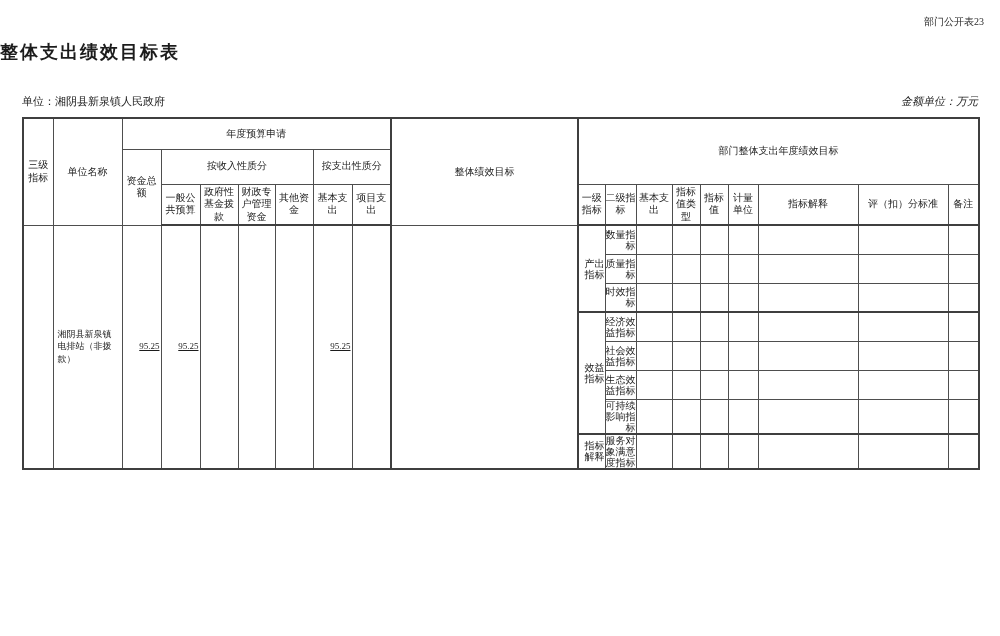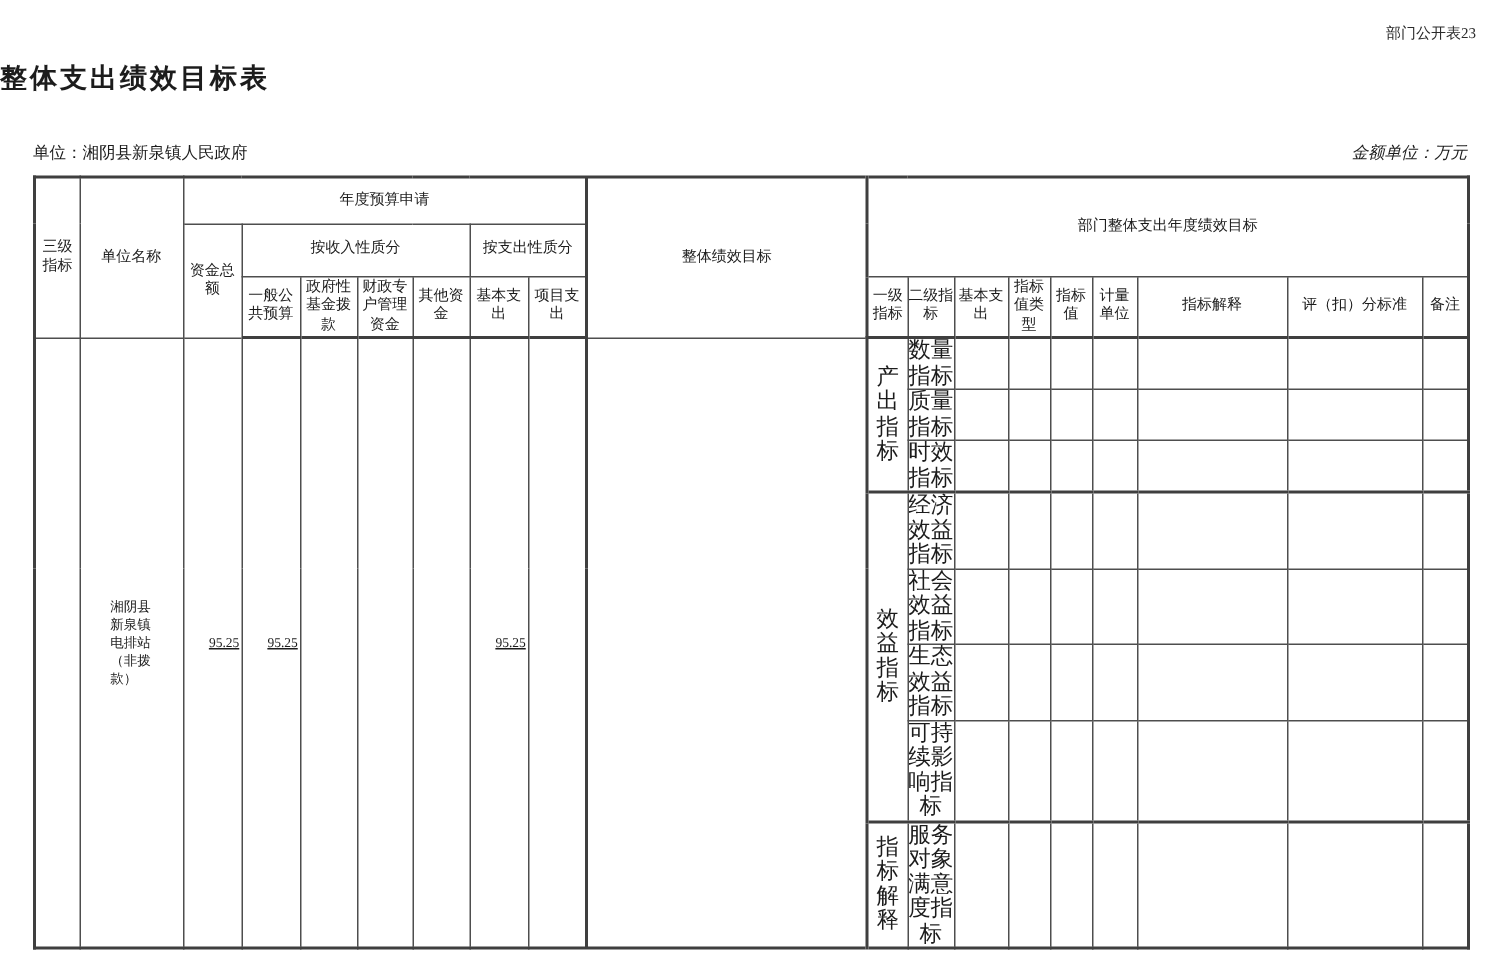--- a/index.html
+++ b/index.html
@@ -32,23 +32,23 @@
   tr.hr1 { height:31px; }
   tr.hr2 { height:35px; }
   tr.hr3 { height:41px; }
   tr.hr3 td { border-bottom-width:2px; border-bottom-color:#3f3f3f; }
   tr.dr  { height:29px; }
   tr.dr-last { height:31px; }
   td.tt { border-top-width:2px; border-top-color:#3f3f3f;margin-left:35px; }
   td.bl { border-left-width:2px; border-left-color:#3f3f3f; }
 
   td.code { font-size:8px; white-space:nowrap;padding-left:44px; }
-  td.name { text-align:left; font-size:9px; padding:1px 20px; line-height:1.35; }
+  td.name { text-align:left; font-size:9px; padding:1px 4px; line-height:1.35; }
   td.num  { text-align:right; font-size:9px; padding-right:1px; white-space:nowrap;text-decoration:underline; }
-  td.lv1, td.lv2 { font-size:15px; line-height:1.1; }
+  td.lv1, td.lv2 { font-size:10px; line-height:1.1;text-align:right; }
 </style>
 </head>
 <body>
 
 <div class="corner-label">部门公开表23</div>
 <div class="page-title">整体支出绩效目标表</div>
 <div class="unit-label">单位：湘阴县新泉镇人民政府</div>
 <div class="amount-unit-label">金额单位：万元</div>
 
 <table class="grid">

